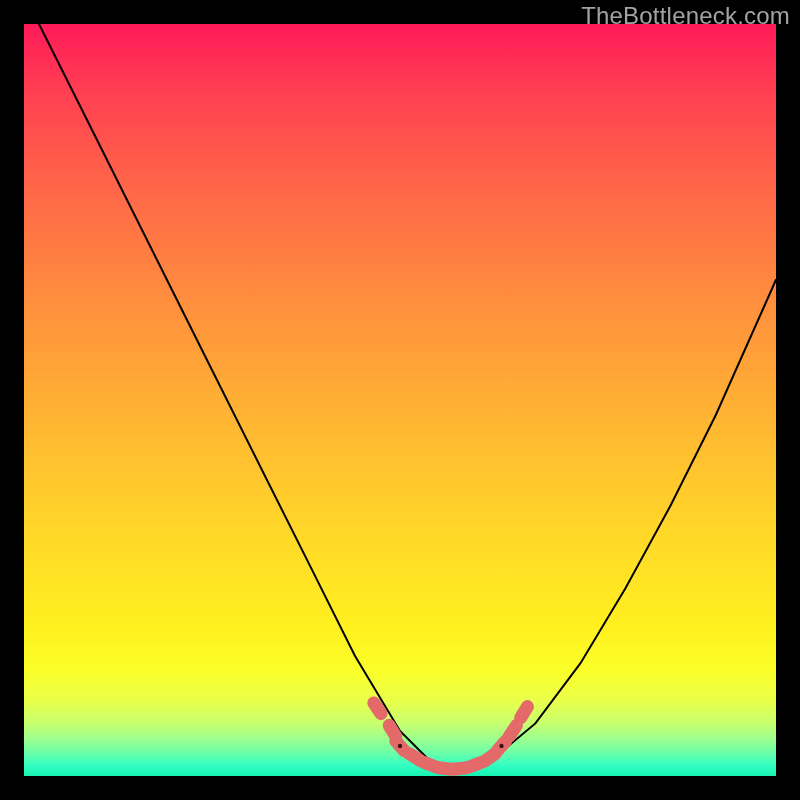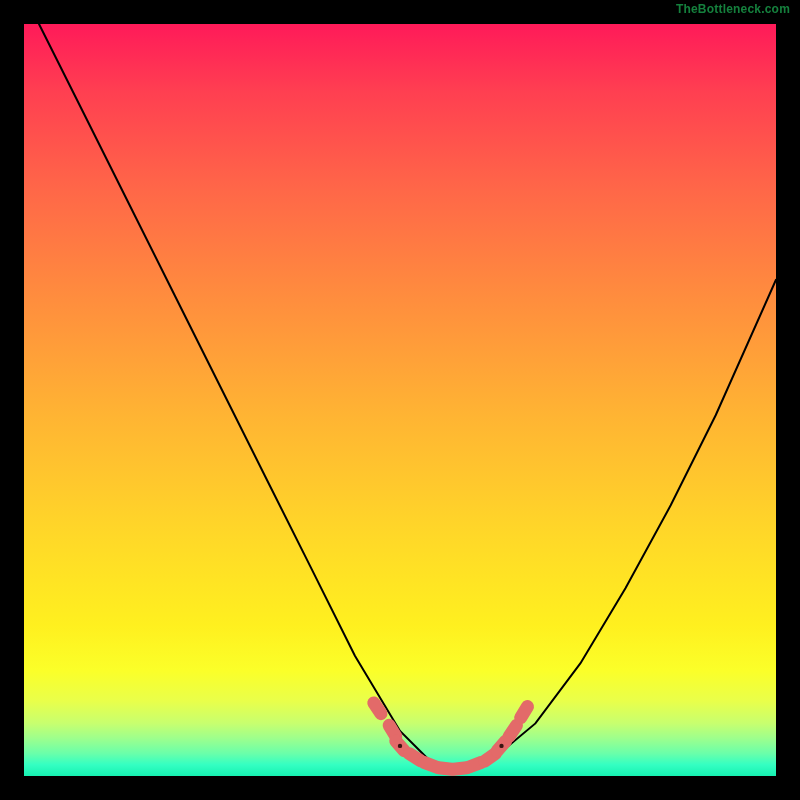--- a/index.html
+++ b/index.html
@@ -49,23 +49,23 @@
     left: 0;
     top: 0;
     width: 752px;
     height: 752px;
     display: block;
   }
   .watermark {
     position: absolute;
     top: 2px;
     right: 10px;
-    color: #15803d;
-    font-size: 12px;
-    font-weight: bold;
+    color: #a3a3a3;
+    font-size: 24px;
+    font-weight: normal;
     letter-spacing: 0.2px;
     user-select: none;
   }
 </style>
 </head>
 <body>
 
 <div class="frame">
   <div class="watermark">TheBottleneck.com</div>
   <div class="plot">

